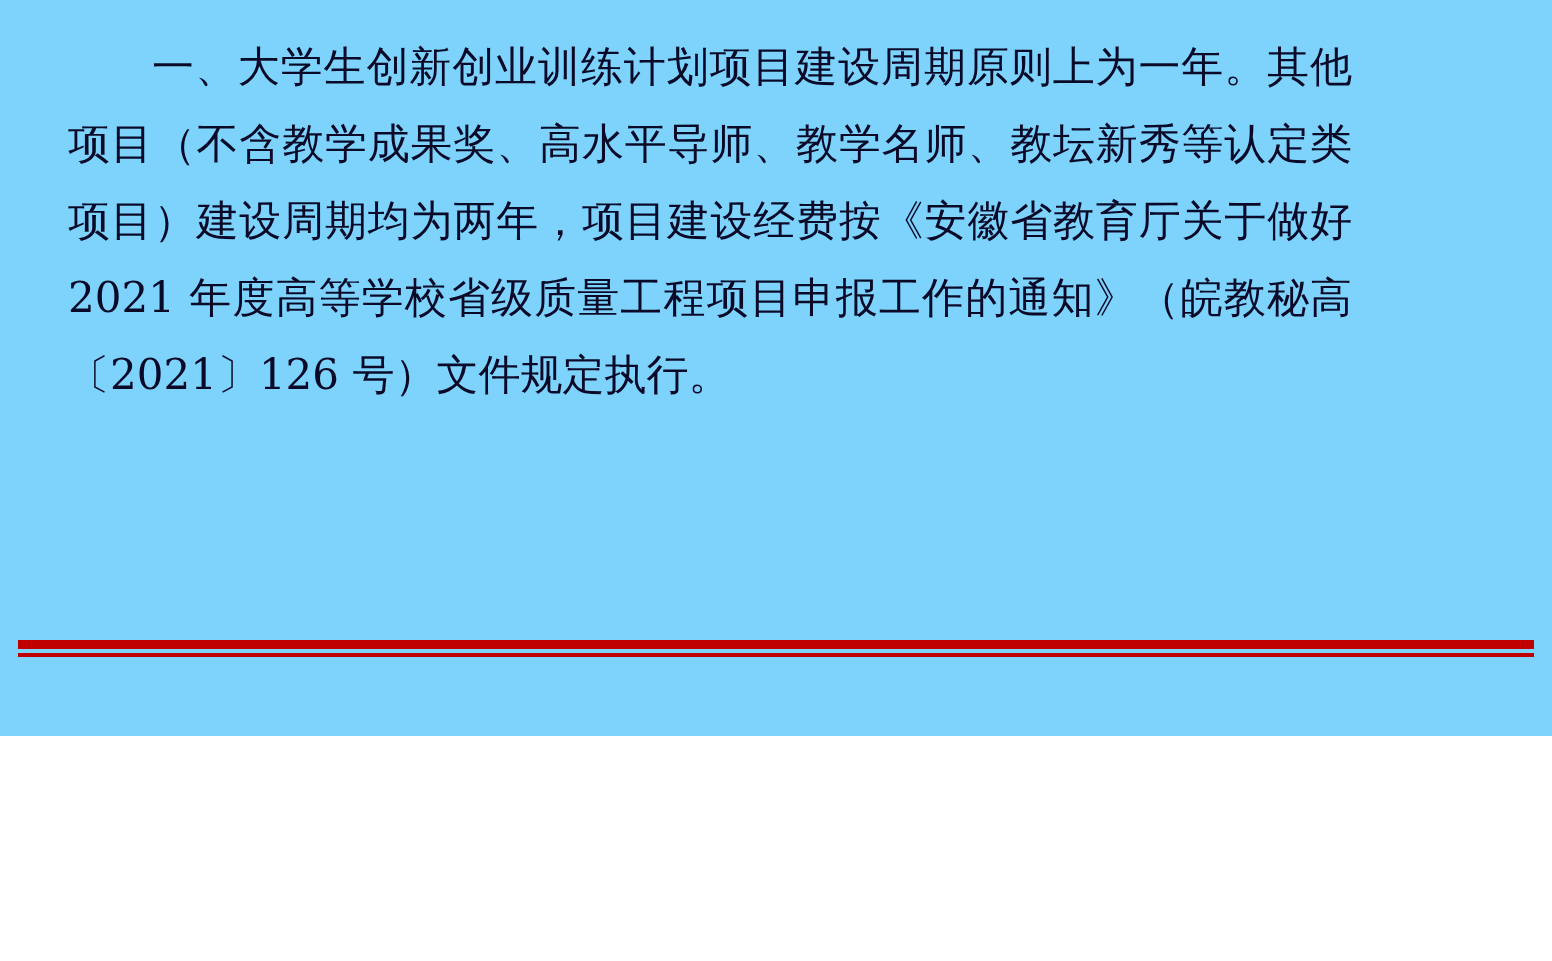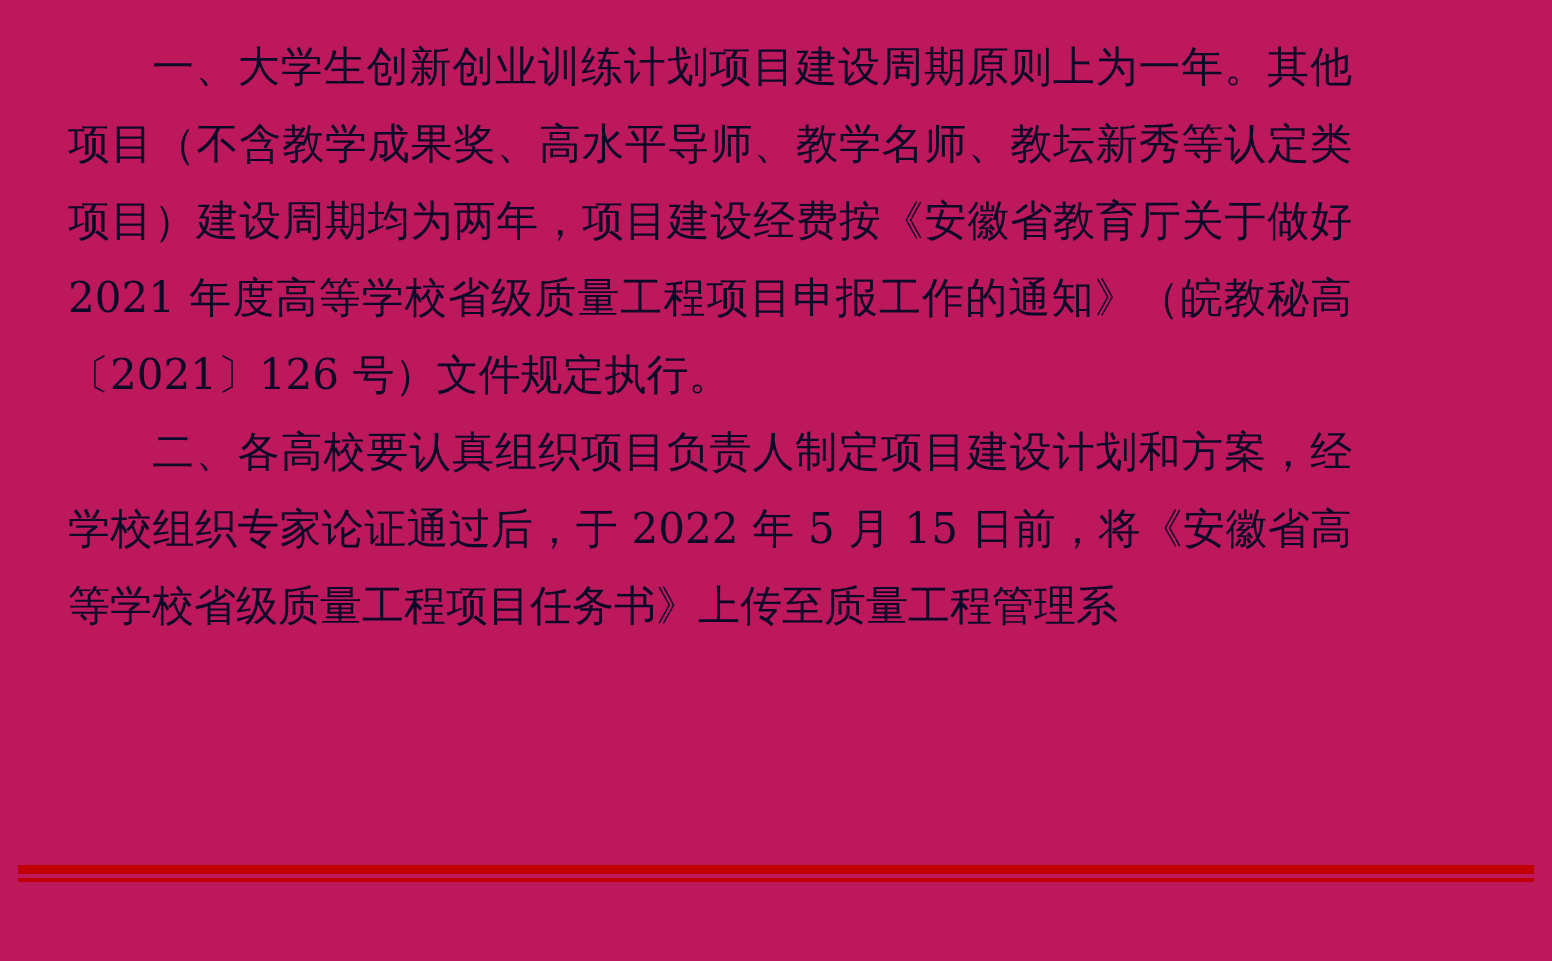--- a/index.html
+++ b/index.html
@@ -13,22 +13,22 @@
     position: relative;
     font-family: "DejaVu Serif", "Liberation Serif", serif;
     overflow: hidden;
   }
 
   .page {
     position: absolute;
     left: 0;
     top: 0;
     width: 1552px;
-    height: 961px;
-    background: #be185d;
+    height: 736px;
+    background: #7dd3fc;
   }
 
   .body-text {
     position: absolute;
     left: 68px;
     top: 28px;
     width: 1284px;
   }
 
   .para {
@@ -73,21 +73,20 @@
     background: #c00000;
   }
 </style>
 </head>
 <body>
 
 <div class="page">
 
   <div class="body-text">
     <p class="para">一、大学生创新创业训练计划项目建设周期原则上为一年。其他项目（不含教学成果奖、高水平导师、教学名师、教坛新秀等认定类项目）建设周期均为两年，项目建设经费按《安徽省教育厅关于做好 2021 年度高等学校省级质量工程项目申报工作的通知》（皖教秘高〔2021〕126 号）文件规定执行。</p>
-    <p class="para">二、各高校要认真组织项目负责人制定项目建设计划和方案，经学校组织专家论证通过后，于 2022 年 5 月 15 日前，将《安徽省高等学校省级质量工程项目任务书》上传至质量工程管理系</p>
   </div>
 
   <div class="footer-rules">
     <div class="rule-thick"></div>
     <div class="rule-thin"></div>
   </div>
 
 </div>
 
 </body></html>

